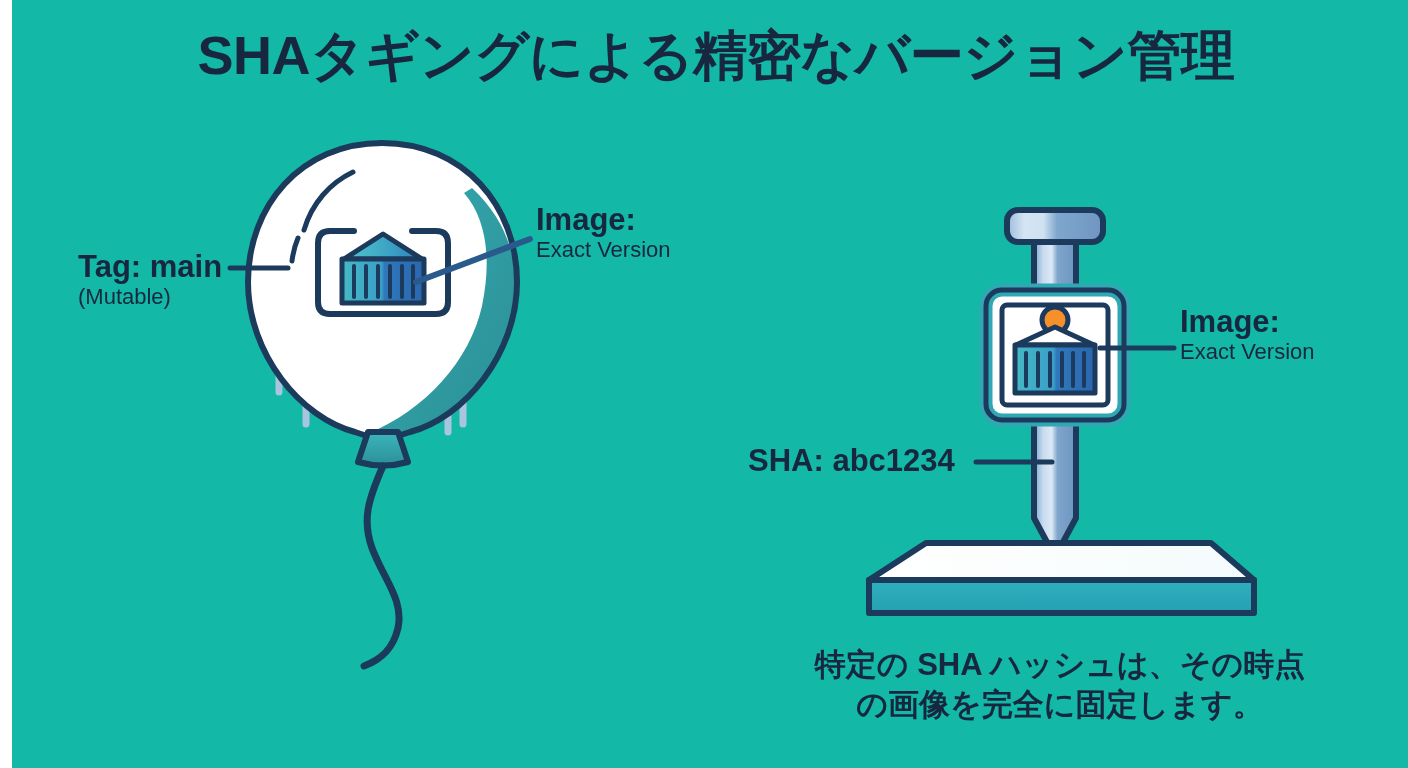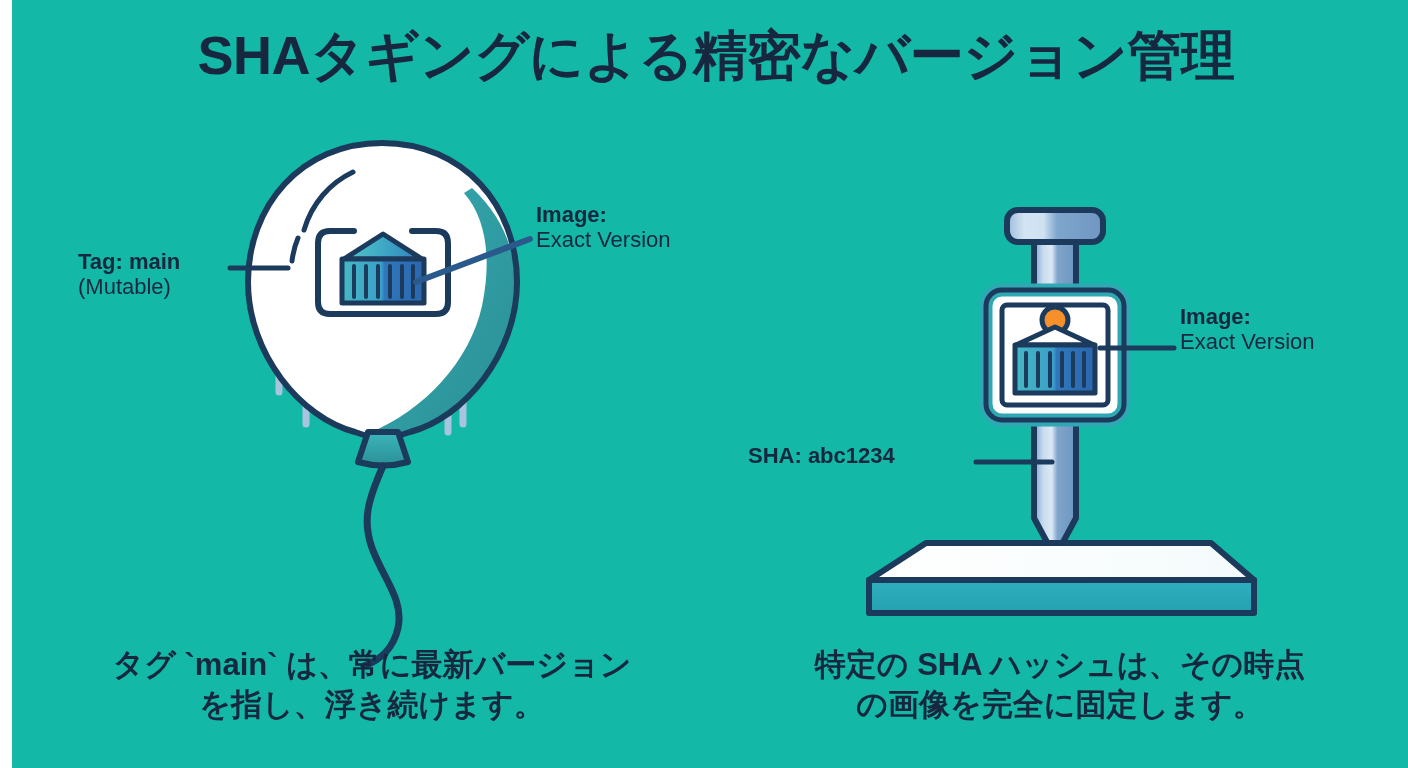--- a/index.html
+++ b/index.html
@@ -35,21 +35,21 @@
   }
 
   
   .label {
     position: absolute;
     color: #16273f;
     line-height: 1.12;
   }
   .label .l1 {
     font-weight: bold;
-    font-size: 22px;
+    font-size: 31px;
     display: block;
     white-space: nowrap;
   }
   .label .l2 {
     font-weight: normal;
     font-size: 22px;
     display: block;
     white-space: nowrap;
   }
 
@@ -267,23 +267,19 @@
 
   <div class="label" id="label-sha">
     <span class="l1">SHA: abc1234</span>
   </div>
 
   <div class="label" id="label-image-right">
     <span class="l1">Image:</span>
     <span class="l2">Exact Version</span>
   </div>
 
-  <div class="caption" id="caption-left">
-    <div>タグ `main` は、常に最新バージョン</div>
-    <div>を指し、浮き続けます。</div>
-  </div>
 
   <div class="caption" id="caption-right">
     <div>特定の SHA ハッシュは、その時点</div>
     <div>の画像を完全に固定します。</div>
   </div>
 
 </div>
 
 </body></html>

